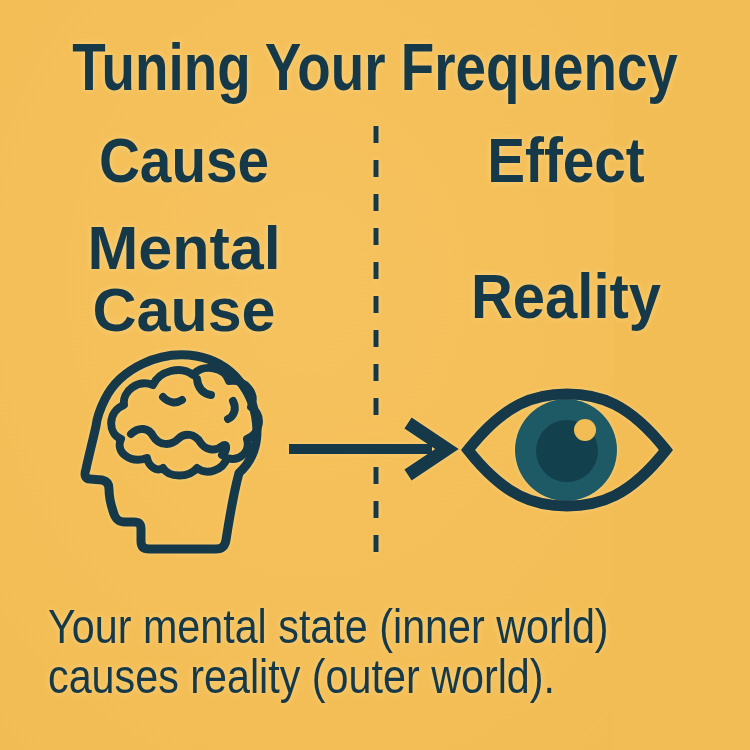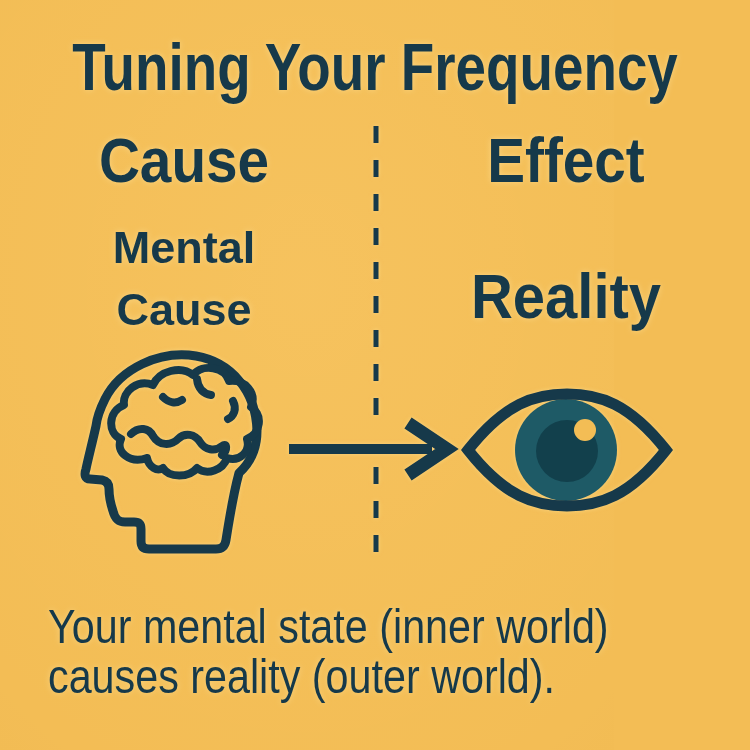--- a/index.html
+++ b/index.html
@@ -30,21 +30,21 @@
   .header{
     top:129px;font-size:63px;font-weight:700;text-align:center;
     transform:scaleX(.90);
   }
   .left-col{left:0;width:368px;}
   .right-col{left:382px;width:368px;}
   .biglabel{
     font-weight:700;text-align:center;
   }
   .mental{
-    top:217px;font-size:45px;line-height:62px;
+    top:217px;font-size:61px;line-height:62px;
   }
   .reality{
     top:265px;font-size:63px;
     transform:scaleX(.92);
   }
   .caption{
     top:602px;left:48px;
     font-size:48px;font-weight:400;line-height:50px;
     transform:scaleX(.86);
     transform-origin:left top;

